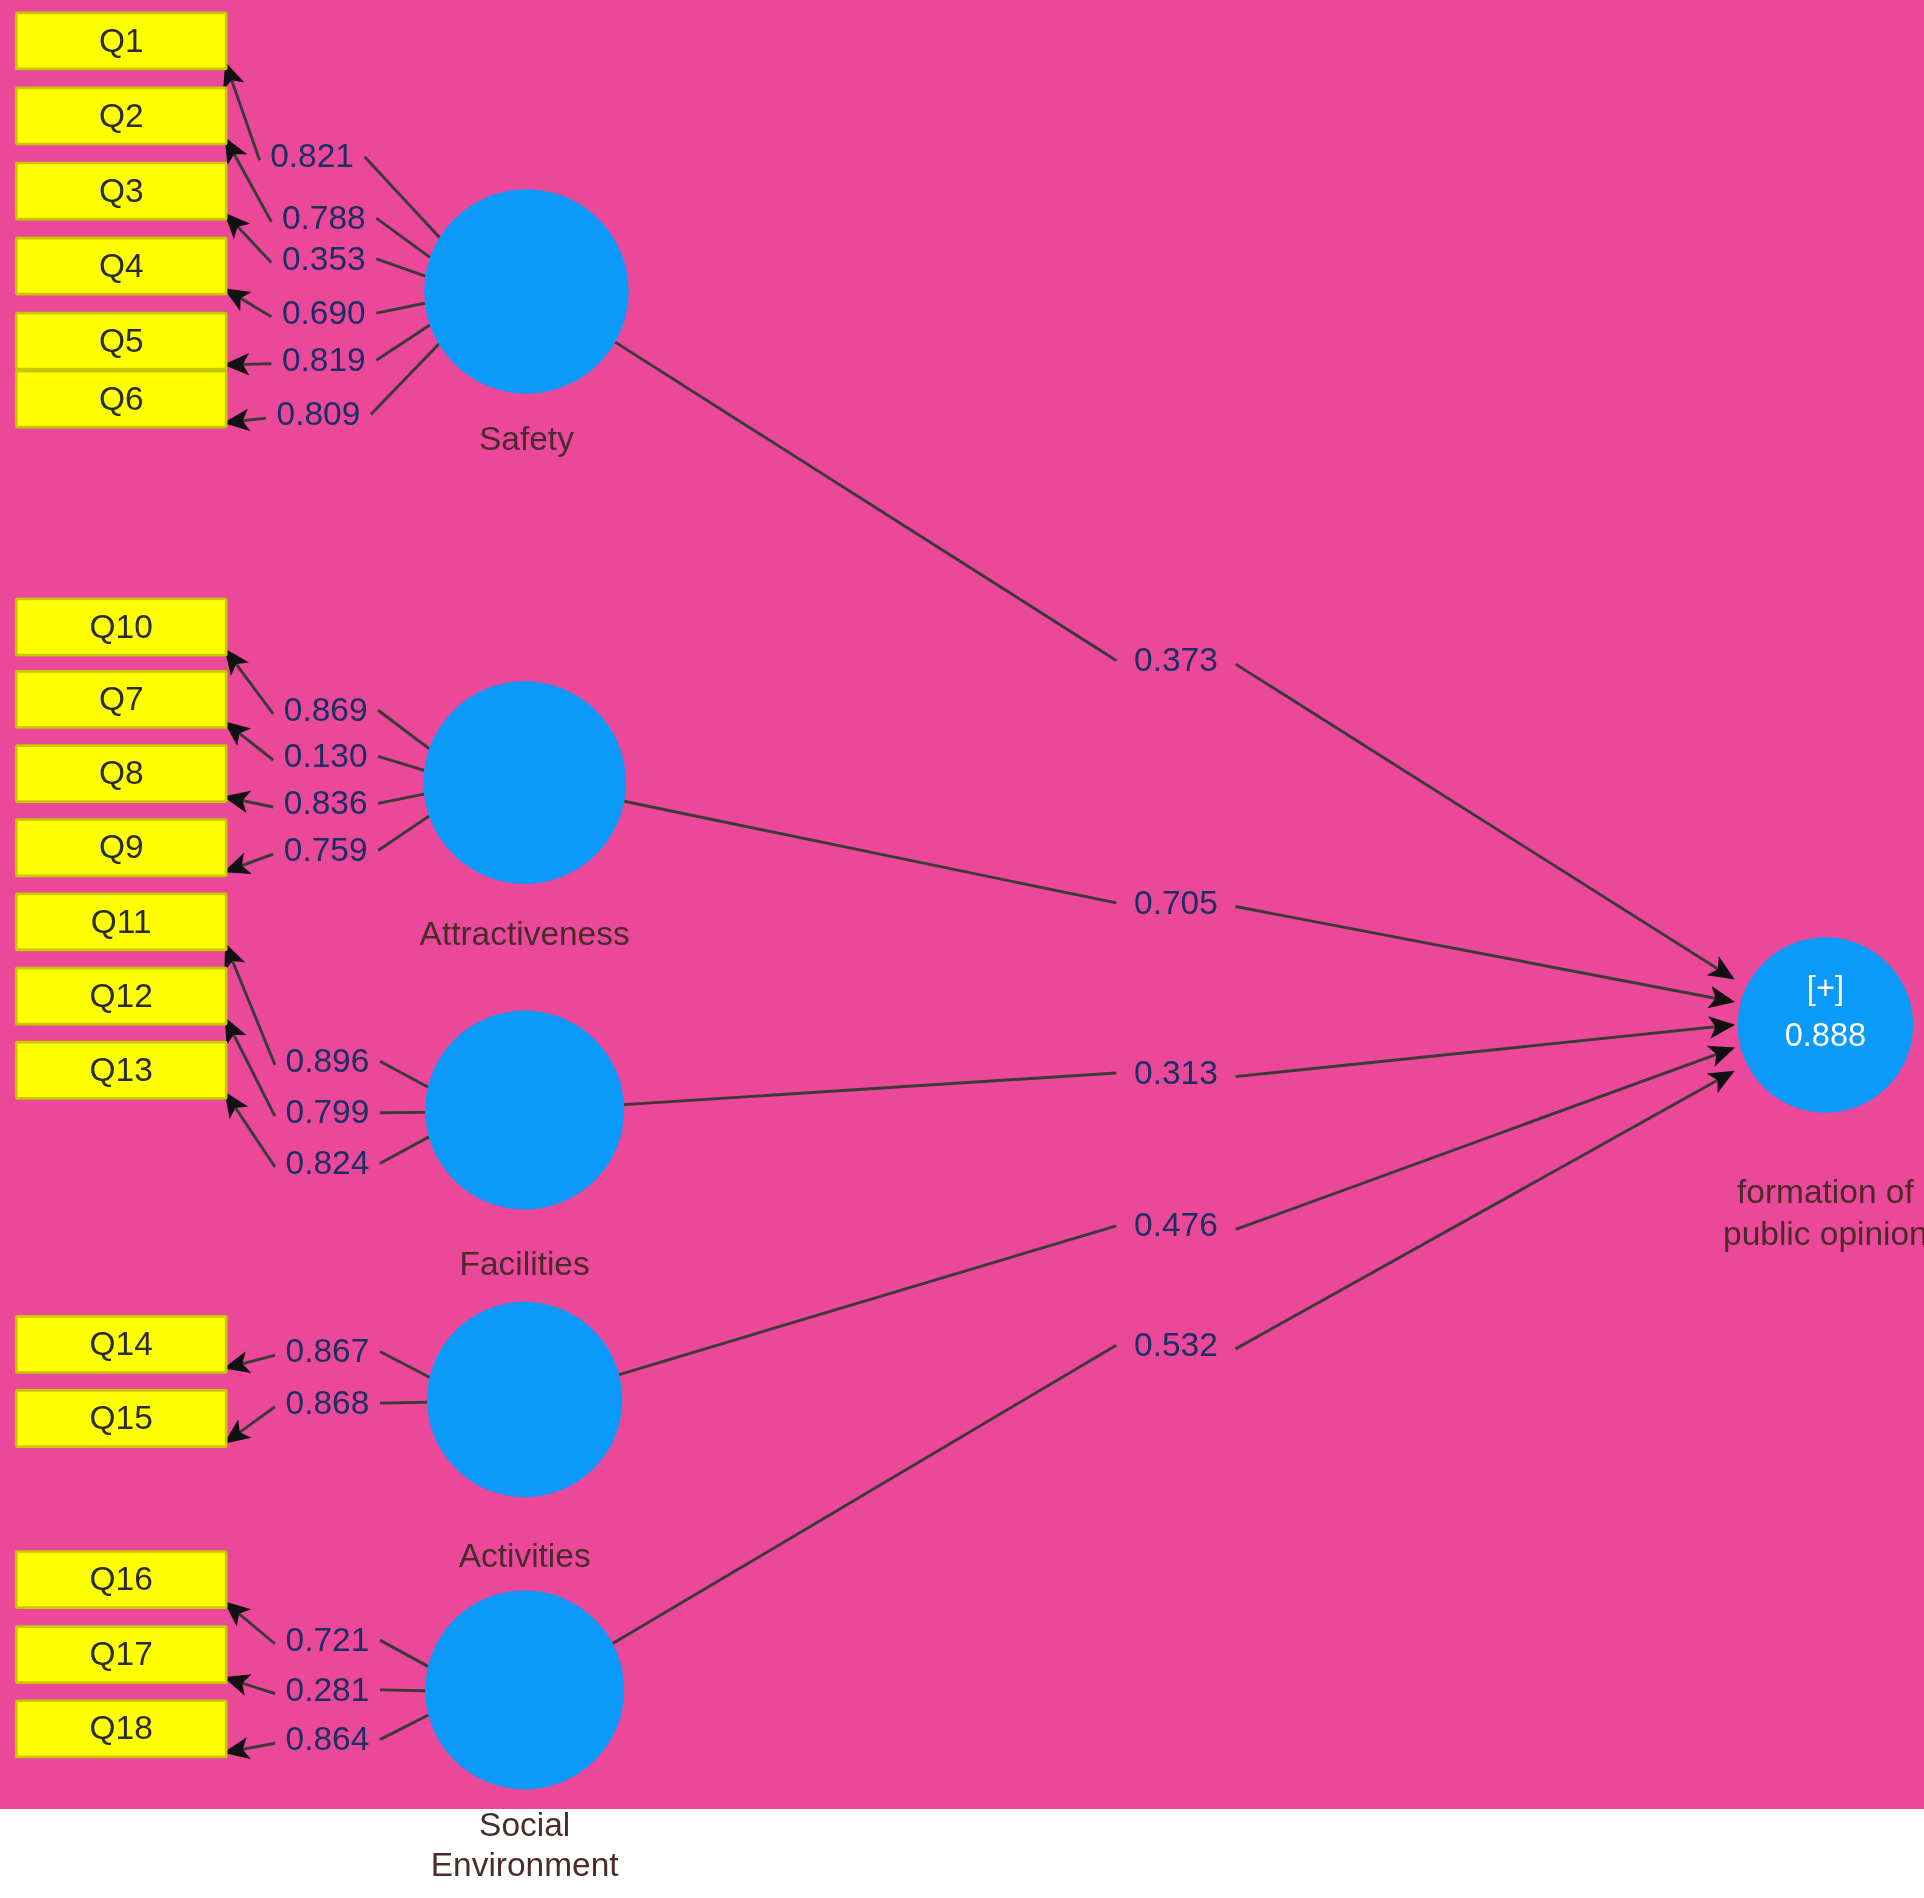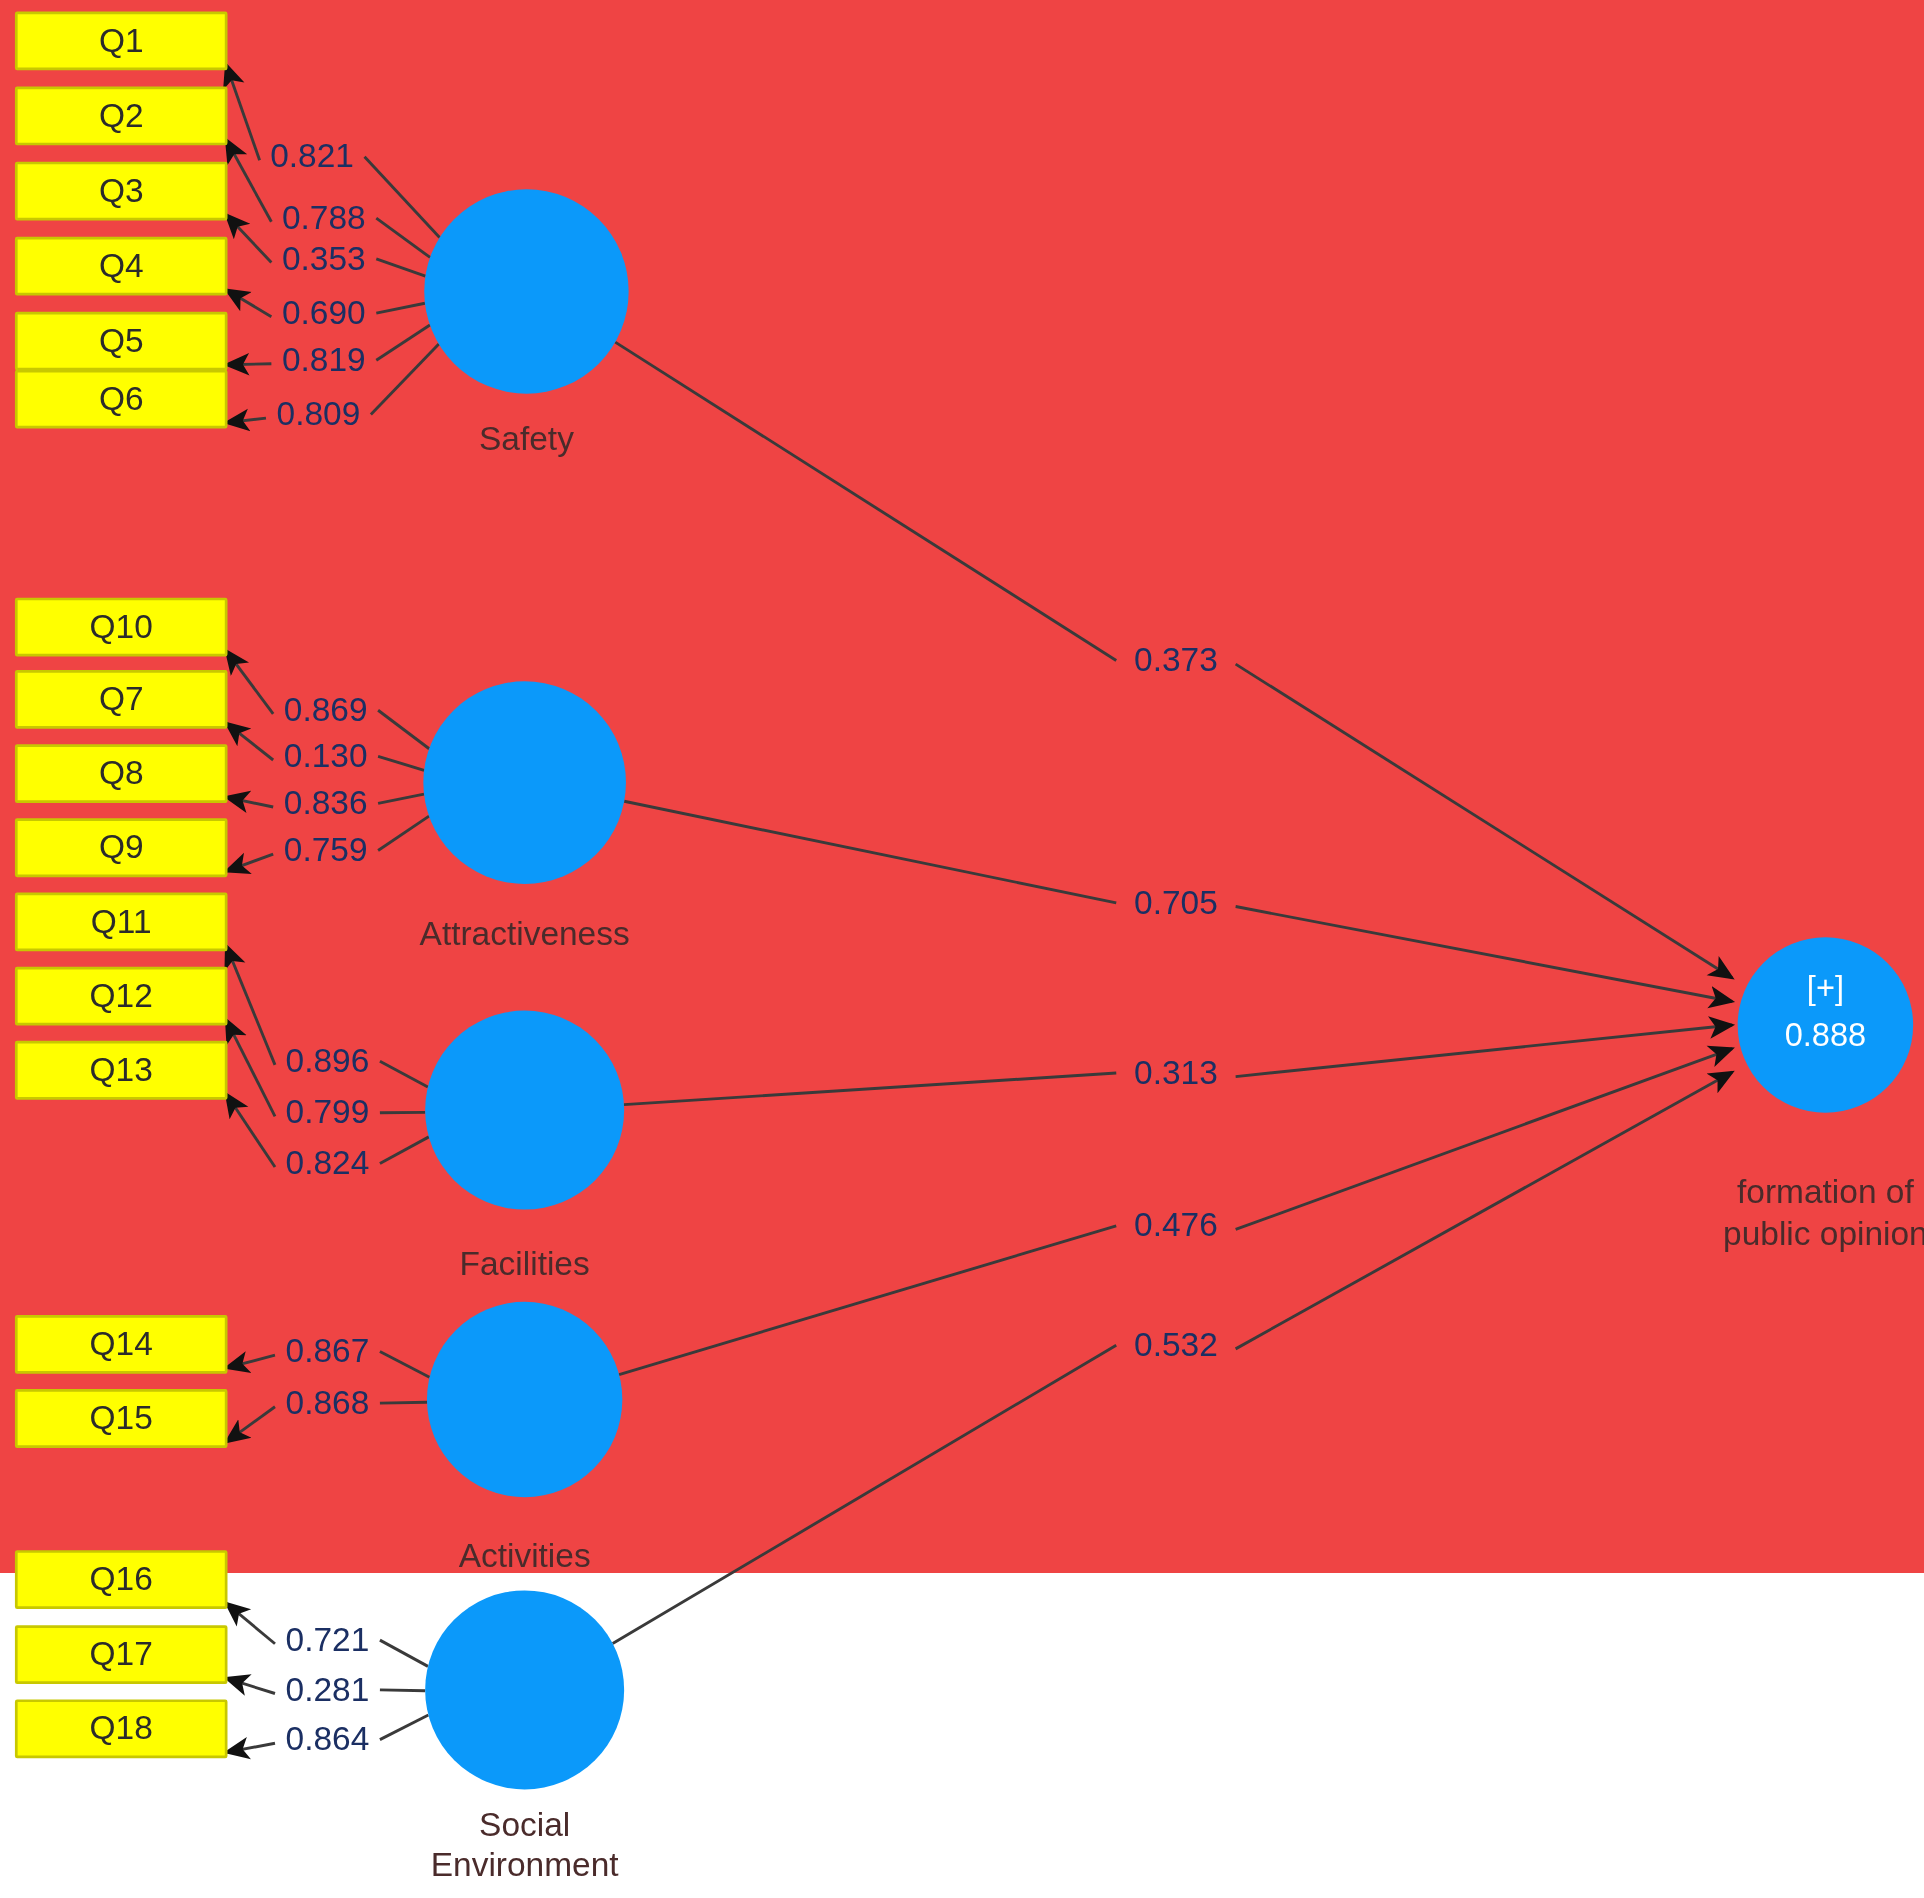--- a/index.html
+++ b/index.html
@@ -9,22 +9,22 @@
   }
   body {
     width: 1924px;
     height: 1899px;
     font-family: "Liberation Sans", sans-serif;
     overflow: hidden;
   }
   #diagram-root {
     position: relative;
     width: 1924px;
-    height: 1573px;
-    background: #ef4444;
+    height: 1809px;
+    background: #ec4899;
   }
   svg#sem-canvas {
     display: block;
     width: 1924px;
     height: 1899px;
   }
   .indicator-rect {
     fill: #ffff00;
     stroke: #c8c800;
     stroke-width: 3;

